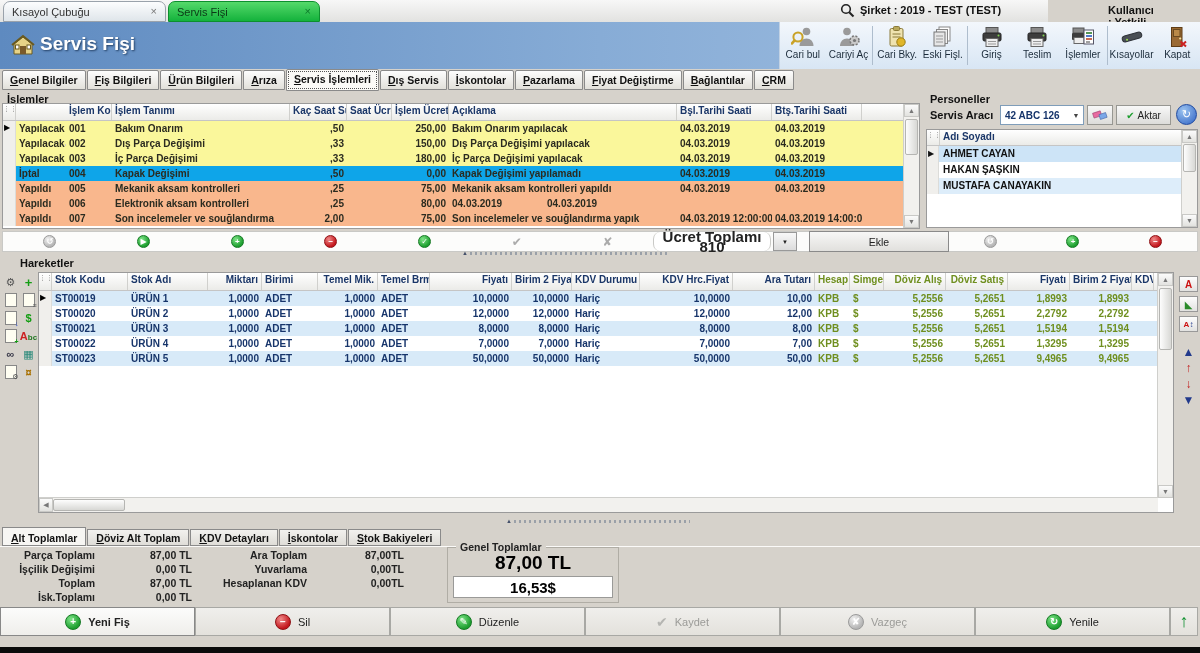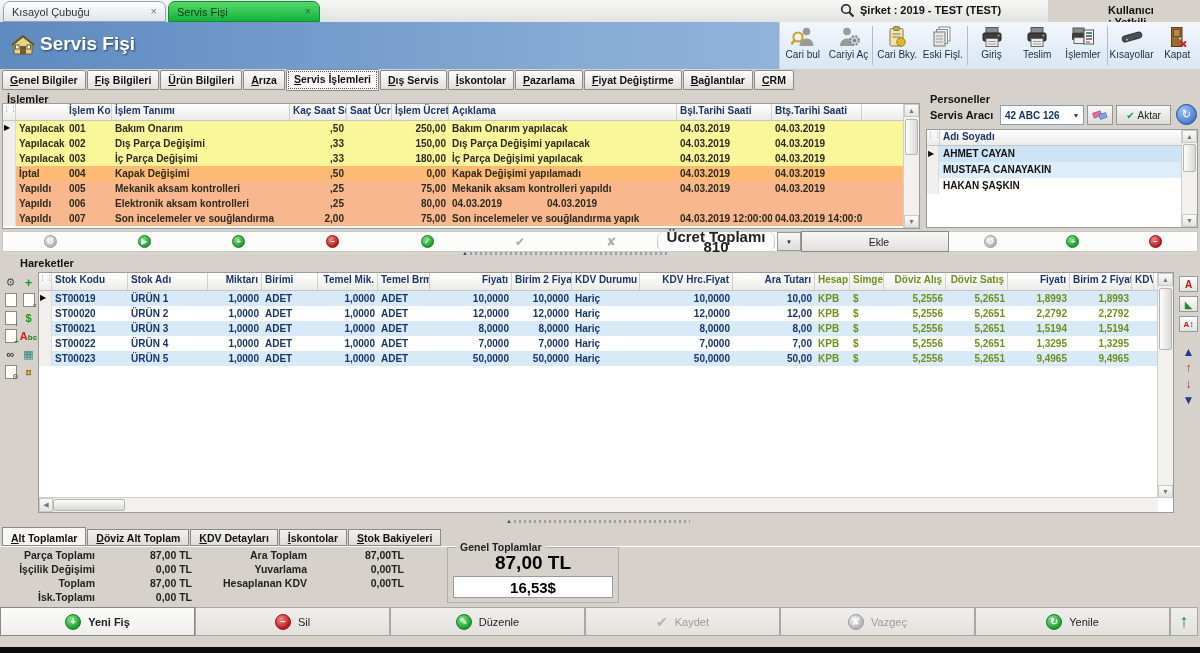--- a/index.html
+++ b/index.html
@@ -36,21 +36,21 @@
   .al{text-align:left;} .ar{text-align:right;}
   .vscroll{position:absolute;right:0;top:0;bottom:0;width:15px;background:#f2f1ee;border-left:1px solid #cfcfcc;}
   .sarr{height:13px;display:flex;align-items:center;justify-content:center;font-size:7px;color:#777;background:linear-gradient(#fbfbfb,#e2e2df);border:1px solid #c9c9c6;box-sizing:border-box;}
   .sarr.dn{position:absolute;bottom:0;left:0;right:0;}
   .sthumb{position:absolute;left:1px;right:1px;background:linear-gradient(90deg,#fdfdfd,#d8d8d5);border:1px solid #b5b5b2;border-radius:2px;}
   
   .istable{position:absolute;left:2px;top:103px;width:918px;height:126px;background:#fff;border:1px solid #9a9a9a;box-sizing:border-box;overflow:hidden;}
   .irow{display:flex;height:15px;font-size:10px;font-weight:bold;color:#2b2b20;}
   .gcell{box-sizing:border-box;width:13px;background:#f0efec;border-right:1px solid #dcdcd9;font-size:8px;line-height:14px;padding-left:1px;color:#000;}
   .icell{box-sizing:border-box;padding:0 3px;line-height:15px;white-space:nowrap;overflow:hidden;}
-  .st-yapilacak{background:#faf79b;} .st-iptal{background:#fdba74;} .st-yapildi{background:#f9b78d;}
+  .st-yapilacak{background:#faf79b;} .st-iptal{background:#0ea5e9;} .st-yapildi{background:#f9b78d;}
   
   .pcombo{position:absolute;left:1000px;top:105px;width:84px;height:20px;background:#fff;border:1px solid #7f9db9;display:flex;align-items:center;box-sizing:border-box;}
   .pcval{flex:1;padding-left:4px;font-size:10px;font-weight:bold;color:#17356b;white-space:nowrap;overflow:hidden;}
   .pcarr{width:14px;text-align:center;font-size:7px;color:#444;}
   .minibtn{position:absolute;height:20px;background:linear-gradient(#f8f8f8,#dcdcda);border:1px solid #979792;box-sizing:border-box;display:flex;align-items:center;justify-content:center;gap:3px;font-size:10px;}
   .helpbtn{position:absolute;left:1176px;top:104px;width:21px;height:21px;border-radius:50%;background:radial-gradient(circle at 35% 30%,#9cc4f0,#2e62c4);border:1px solid #1d49a0;color:#fff;font-size:11px;display:flex;align-items:center;justify-content:center;box-sizing:border-box;}
   .perslist{position:absolute;left:926px;top:129px;width:272px;height:99px;background:#fff;border:1px solid #9a9a9a;box-sizing:border-box;overflow:hidden;}
   .prow{display:flex;height:16px;font-size:10px;font-weight:bold;color:#111;}
   .pgut{box-sizing:border-box;width:12px;background:#f0efec;border-right:1px solid #dcdcd9;font-size:8px;line-height:15px;padding-left:1px;}
   .pname{padding-left:4px;line-height:16px;}
@@ -59,21 +59,21 @@
   .navbar{position:absolute;left:2px;top:231px;width:1196px;height:21px;background:#fcfcfb;border:1px solid #c9c9c6;box-sizing:border-box;display:flex;align-items:center;}
   .navicons{display:flex;justify-content:space-around;align-items:center;}
   #navL{flex:1;} #navR{width:248px;}
   .cbtn{width:13px;height:13px;border-radius:50%;display:inline-flex;align-items:center;justify-content:center;font-size:8px;line-height:8px;color:#fff;font-weight:bold;box-sizing:border-box;}
   .c-green{background:radial-gradient(circle at 35% 30%,#7ee487,#1d9e2f 70%);border:1px solid #157a24;}
   .c-red{background:radial-gradient(circle at 35% 30%,#f08a8a,#c3161c 70%);border:1px solid #8f1014;}
   .c-gray{background:radial-gradient(circle at 35% 30%,#f2f2f2,#b5b5b5 70%);border:1px solid #9a9a9a;color:#fff;}
   .gglyph{color:#ababab;font-weight:bold;font-size:12px;}
   .ucret{width:116px;height:100%;border-left:1px solid #c9c9c6;border-right:1px solid #c9c9c6;display:flex;flex-direction:column;align-items:center;justify-content:center;background:#fff;font-size:15px;font-weight:bold;line-height:10px;border-radius:7px;}
   .dropbtn{width:22px;height:17px;margin-left:2px;background:linear-gradient(#f8f8f8,#dcdcdc);border:1px solid #999;font-size:6px;display:flex;align-items:center;justify-content:center;}
-  .eklebtn{width:138px;height:19px;background:linear-gradient(#f7f7f6,#e1e0dd);border:1px solid #8a8a8a;font-size:10.5px;display:flex;align-items:center;justify-content:center;padding-left:8px;}
+  .eklebtn{width:138px;height:19px;margin-left:12px;background:linear-gradient(#f7f7f6,#e1e0dd);border:1px solid #8a8a8a;font-size:10.5px;display:flex;align-items:center;justify-content:center;}
   .grip{position:absolute;height:6px;display:flex;align-items:center;gap:2px;}
   .gripdots{flex:1;height:3px;background:repeating-linear-gradient(90deg,#9aa0a8 0 2px,transparent 2px 5px);}
   .griparr{font-size:6px;color:#44506a;line-height:6px;}
   
   .lefttools{position:absolute;left:3px;top:275px;width:34px;display:grid;grid-template-columns:16px 16px;gap:4px 2px;}
   .lt{width:15px;height:14px;display:flex;align-items:center;justify-content:center;font-size:11px;}
   .pg{display:inline-block;width:10px;height:12px;background:#fffef2;border:1px solid #888;position:relative;}
   .ovl{position:absolute;right:-3px;bottom:-3px;font-size:7px;font-style:normal;font-weight:bold;}
   .hartable{position:absolute;left:38px;top:272px;width:1136px;height:241px;background:#fff;border:1px solid #9a9a9a;box-sizing:border-box;overflow:hidden;}
   .hrow{display:flex;height:15px;font-size:10px;font-weight:bold;color:#17356b;}
@@ -400,27 +400,27 @@
   <div class="perslist">
     <div class="thead" style="height:15px">
       <div class="hgrip">⋮⋮</div>
       <div class="hcell al" style="flex:1;border-right:none">Adı Soyadı</div>
     </div>
     <div id="pers-body">
         <div class="prow pblue0">
           <span class="pgut">▶</span>
           <span class="pname">AHMET CAYAN</span>
         </div>
+        <div class="prow">
+          <span class="pgut"></span>
+          <span class="pname">HAKAN ŞAŞKIN</span>
+        </div>
         <div class="prow pblue2">
           <span class="pgut"></span>
           <span class="pname">MUSTAFA CANAYAKIN</span>
-        </div>
-        <div class="prow">
-          <span class="pgut"></span>
-          <span class="pname">HAKAN ŞAŞKIN</span>
         </div>
       </div>
     <div class="vscroll">
       <div class="sarr">▲</div>
       <div class="sthumb" style="top:14px;height:26px"></div>
       <div class="sarr dn">▼</div>
     </div>
   </div>
 
   <div class="navbar">

